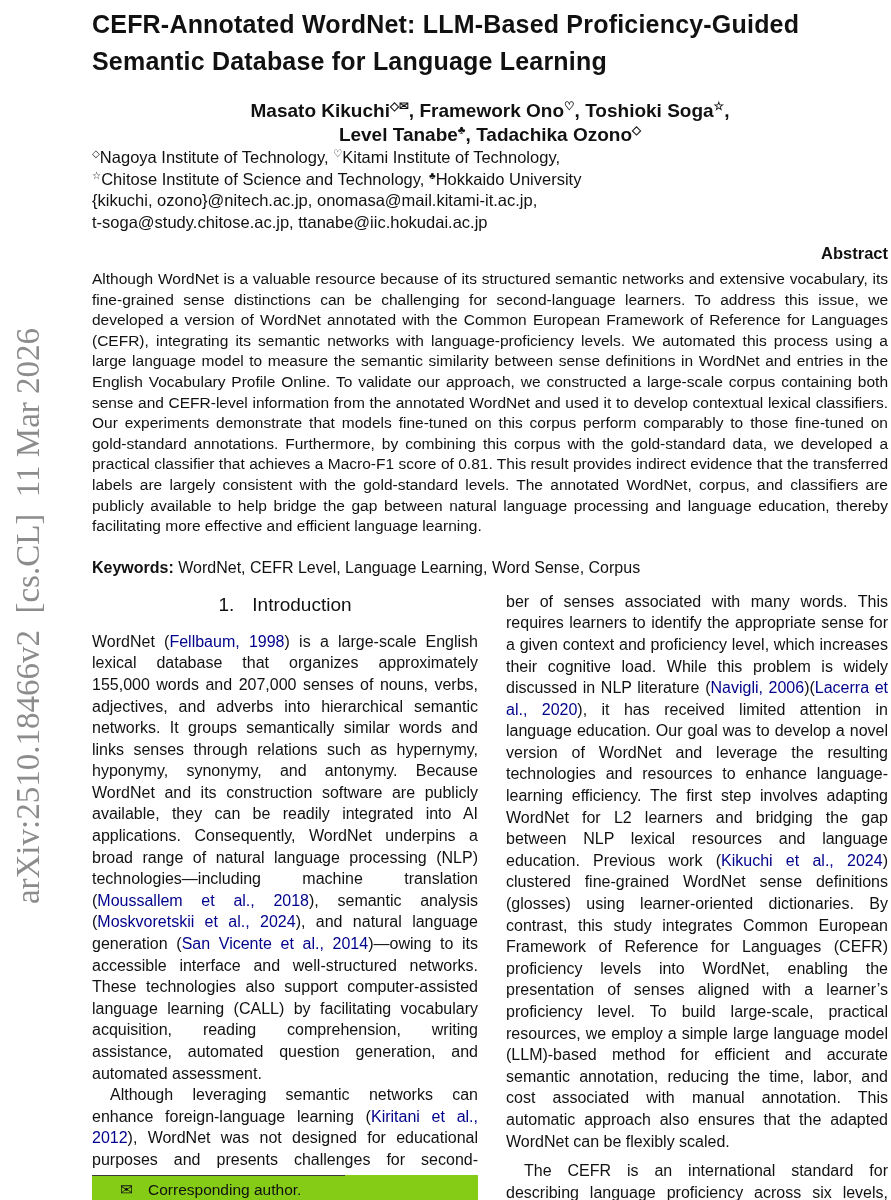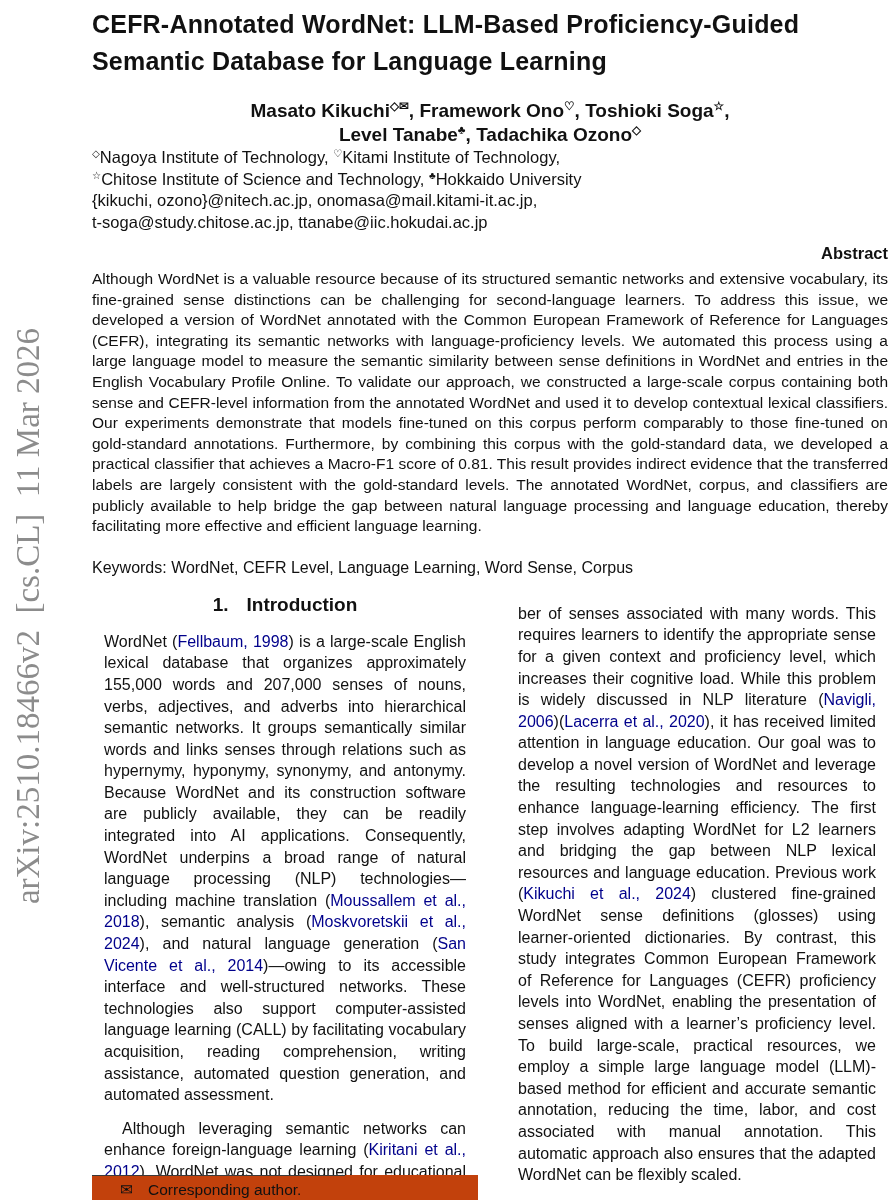--- a/index.html
+++ b/index.html
@@ -18,31 +18,31 @@
     text-align:center;line-height:52px;white-space:pre;
   }
   .content{position:absolute;left:92px;top:0;width:796px;}
   .title{margin-top:6px;font-size:25px;font-weight:bold;line-height:37px;text-align:left;letter-spacing:.2px;}
   .authors{margin-top:19px;font-size:19px;font-weight:bold;line-height:24px;text-align:center;}
   .affil{font-size:16.5px;line-height:21.5px;text-align:left;}
   .sup{font-size:62%;vertical-align:super;line-height:0;}
   .abstract-head{margin-top:11px;font-size:16.5px;font-weight:bold;text-align:right;}
   .abstract{margin-top:6px;font-size:15.5px;line-height:20.6px;text-align:justify;}
   .keywords{margin-top:21px;font-size:16px;line-height:20px;}
-  .keywords b{font-weight:normal;}
+  .keywords b{font-weight:bold;}
   .columns{margin-top:13px;display:flex;gap:28px;}
   .col-left{width:386px;}
   .col-right{width:382px;}
-  .section-heading{font-size:19px;font-weight:bold;text-align:center;margin:3px 0 15px 0;}
+  .section-heading{font-size:19px;font-weight:normal;text-align:center;margin:3px 0 15px 0;}
   .section-heading .num{margin-right:18px;}
-  .col p{font-size:16px;line-height:21.6px;text-align:justify;margin:12px;}
+  .col p{font-size:16px;line-height:21.6px;text-align:justify;margin:0;}
   .indent{text-indent:18px;}
   .gap-above{margin-top:8px !important;}
   .cite{color:var(--link,#00008b);}
-  .footnote{position:absolute;left:92px;top:1175px;width:386px;background:#c2410c;}
+  .footnote{position:absolute;left:92px;top:1175px;width:386px;background:#84cc16;}
   .footnote-rule{width:253px;border-top:1.6px solid #3a3a3a;margin:0 0 4px 0;}
   .footnote-text{font-size:15.5px;line-height:20px;padding-left:28px;}
   .footnote-text .mail{margin-right:15px;}
 </style>
 </head>
 <body>
 
 <div class="page">
 
   <div class="banner">arXiv:2510.18466v2  [cs.CL]  11 Mar 2026</div>

